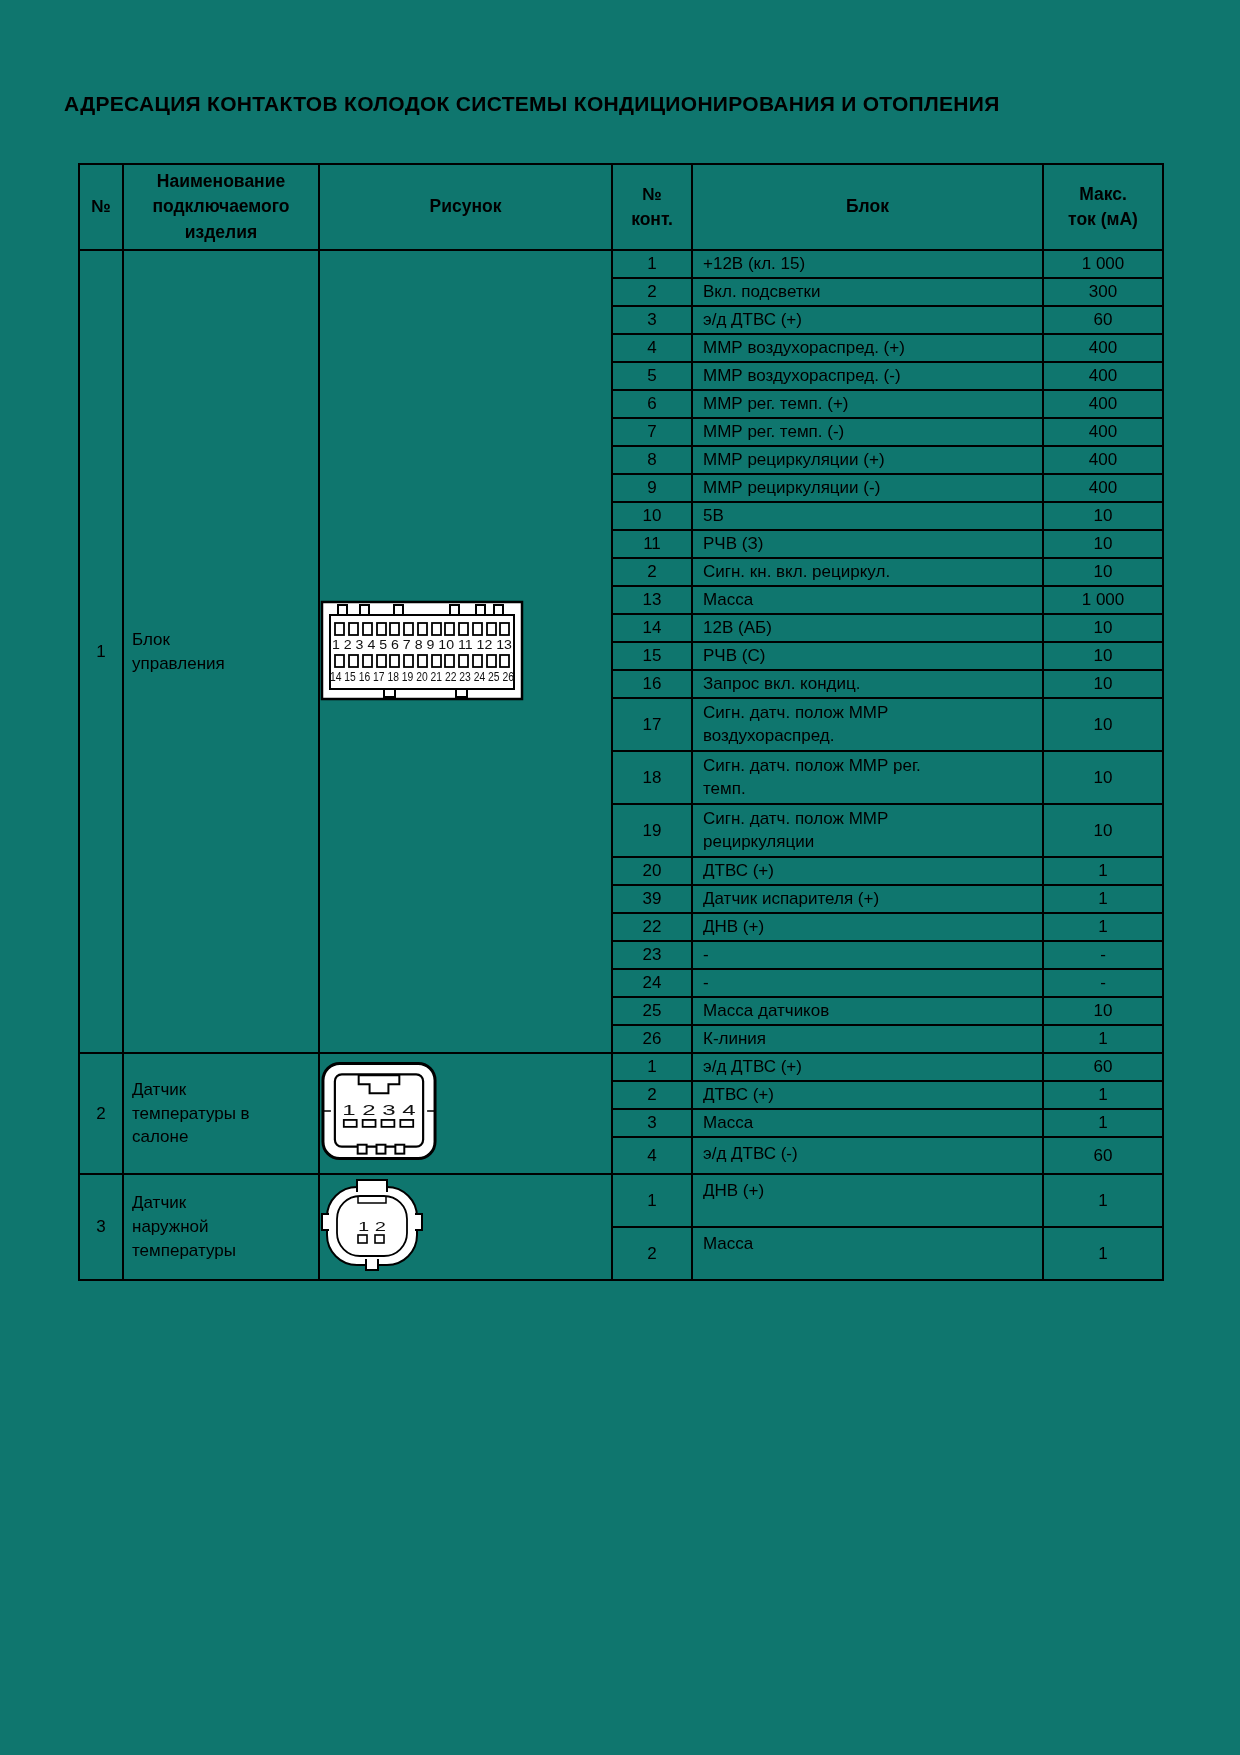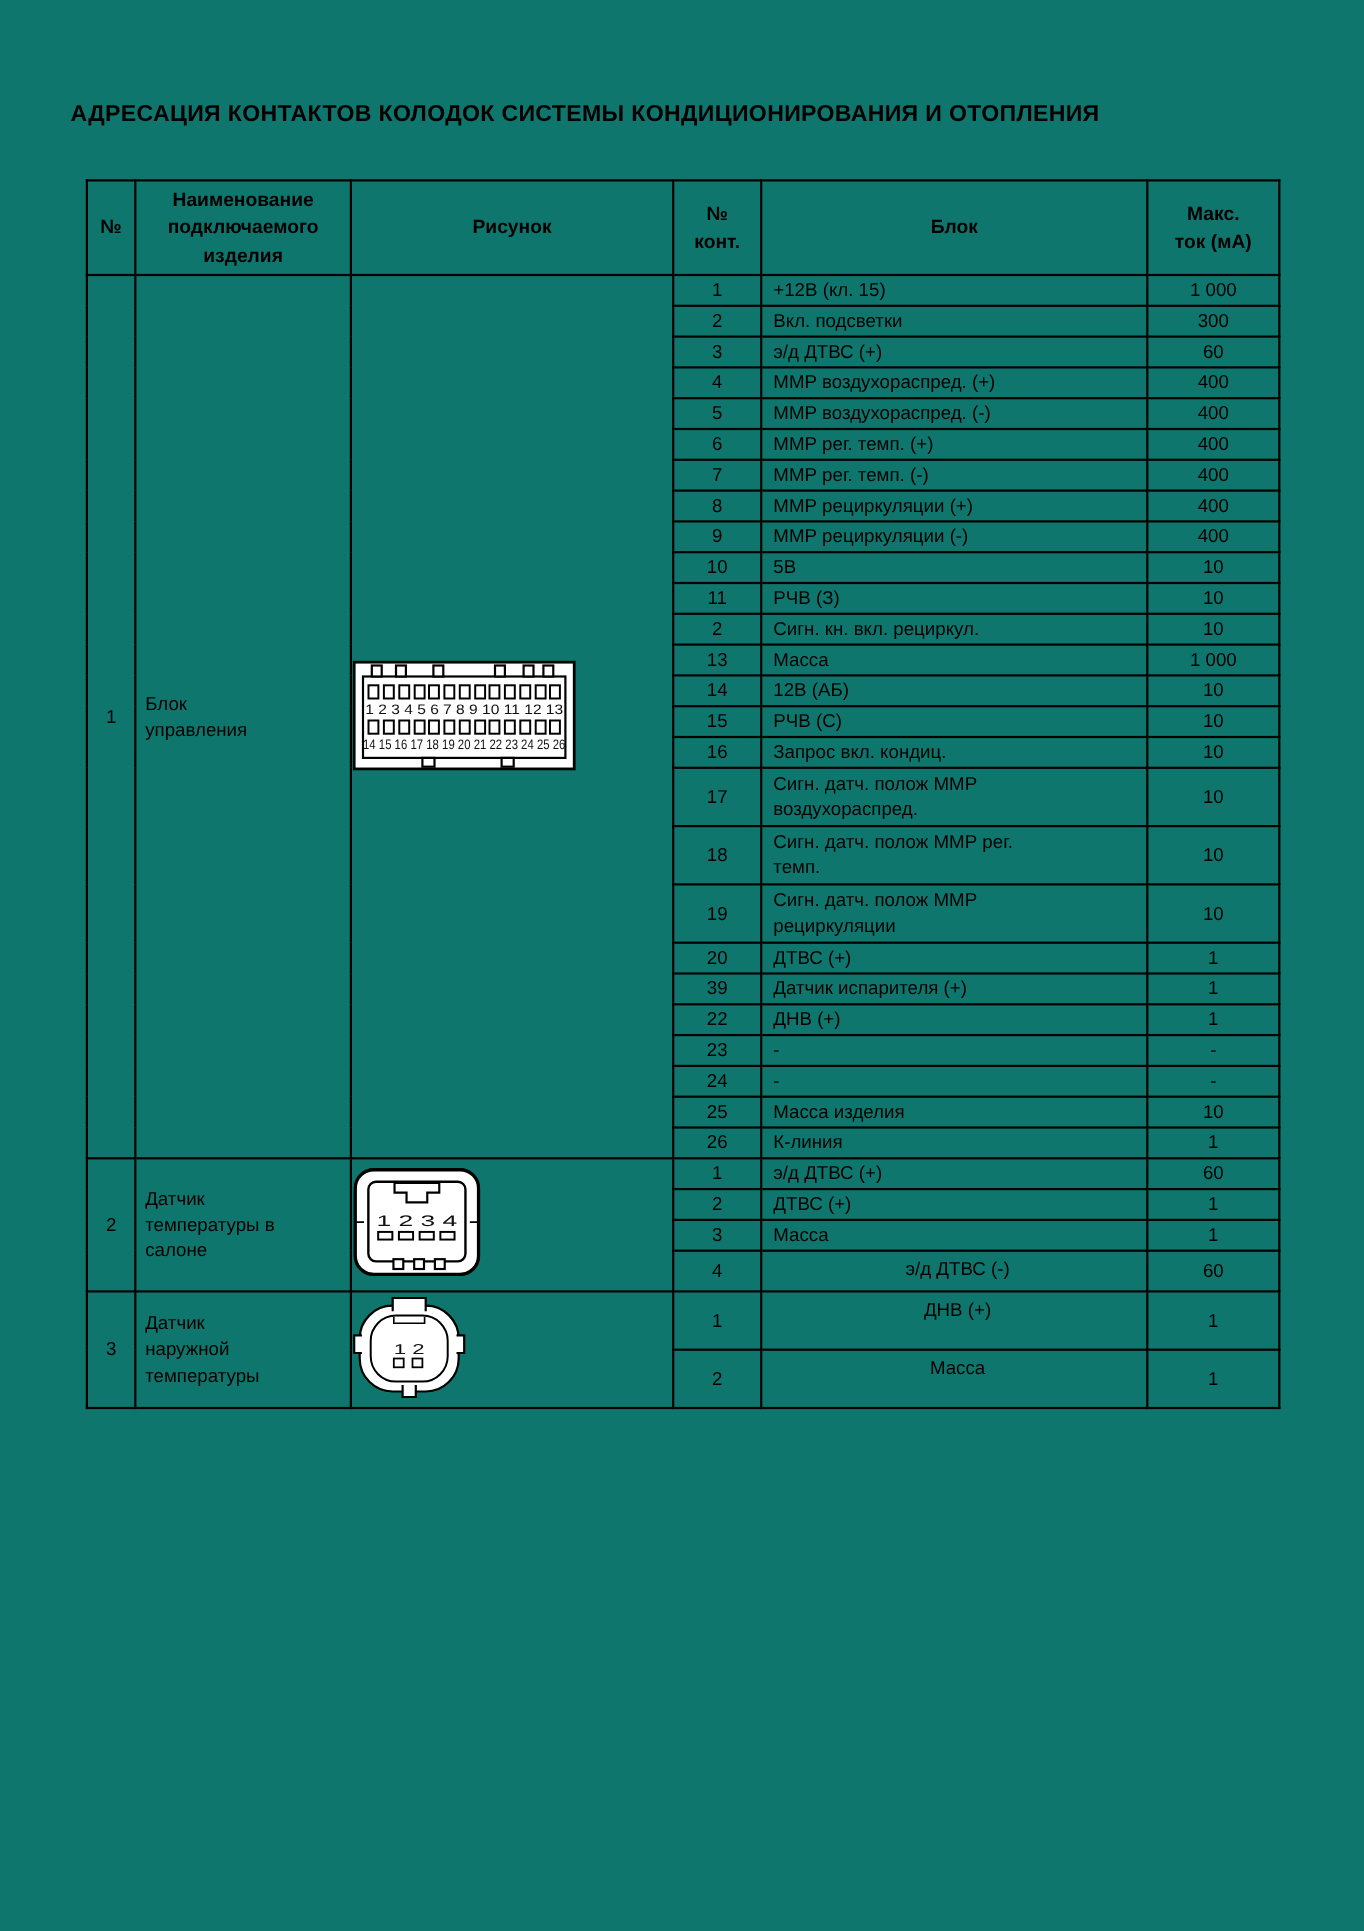--- a/index.html
+++ b/index.html
@@ -32,21 +32,21 @@
     text-align:left; vertical-align:middle; padding-left:8px;
     white-space:pre-line; line-height:1.4;
   }
   td.fig { text-align:left; vertical-align:middle;margin-top:20px; }
   td.pin { text-align:center; vertical-align:middle; }
   td.addr {
     text-align:left; vertical-align:middle; padding-left:10px; padding-right:4px;
     white-space:pre-line; line-height:1.35;margin-top:46px;
   }
   td.cur { text-align:center; vertical-align:middle; }
-  td.va-top { vertical-align:top; padding-top:5px;text-align:center; }
+  td.va-top { vertical-align:top; padding-top:5px; }
   svg text { font-family:"Liberation Sans", sans-serif; fill:#111; }
 </style>
 </head>
 <body>
 
 <div class="page">
 
   <div class="title">АДРЕСАЦИЯ КОНТАКТОВ КОЛОДОК СИСТЕМЫ КОНДИЦИОНИРОВАНИЯ И ОТОПЛЕНИЯ</div>
 
   <table class="addr-table">
@@ -244,21 +244,21 @@
           <td class="addr">-</td>
           <td class="cur">-</td>
         </tr>
     <tr class="h28">
           <td class="pin">24</td>
           <td class="addr">-</td>
           <td class="cur">-</td>
         </tr>
     <tr class="h28">
           <td class="pin">25</td>
-          <td class="addr">Масса изделия</td>
+          <td class="addr">Масса датчиков</td>
           <td class="cur">10</td>
         </tr>
     <tr class="h28">
           <td class="pin">26</td>
           <td class="addr">К-линия</td>
           <td class="cur">1</td>
         </tr>
 
     <tr class="h28">
       <td class="numcol" rowspan="4">2</td>

